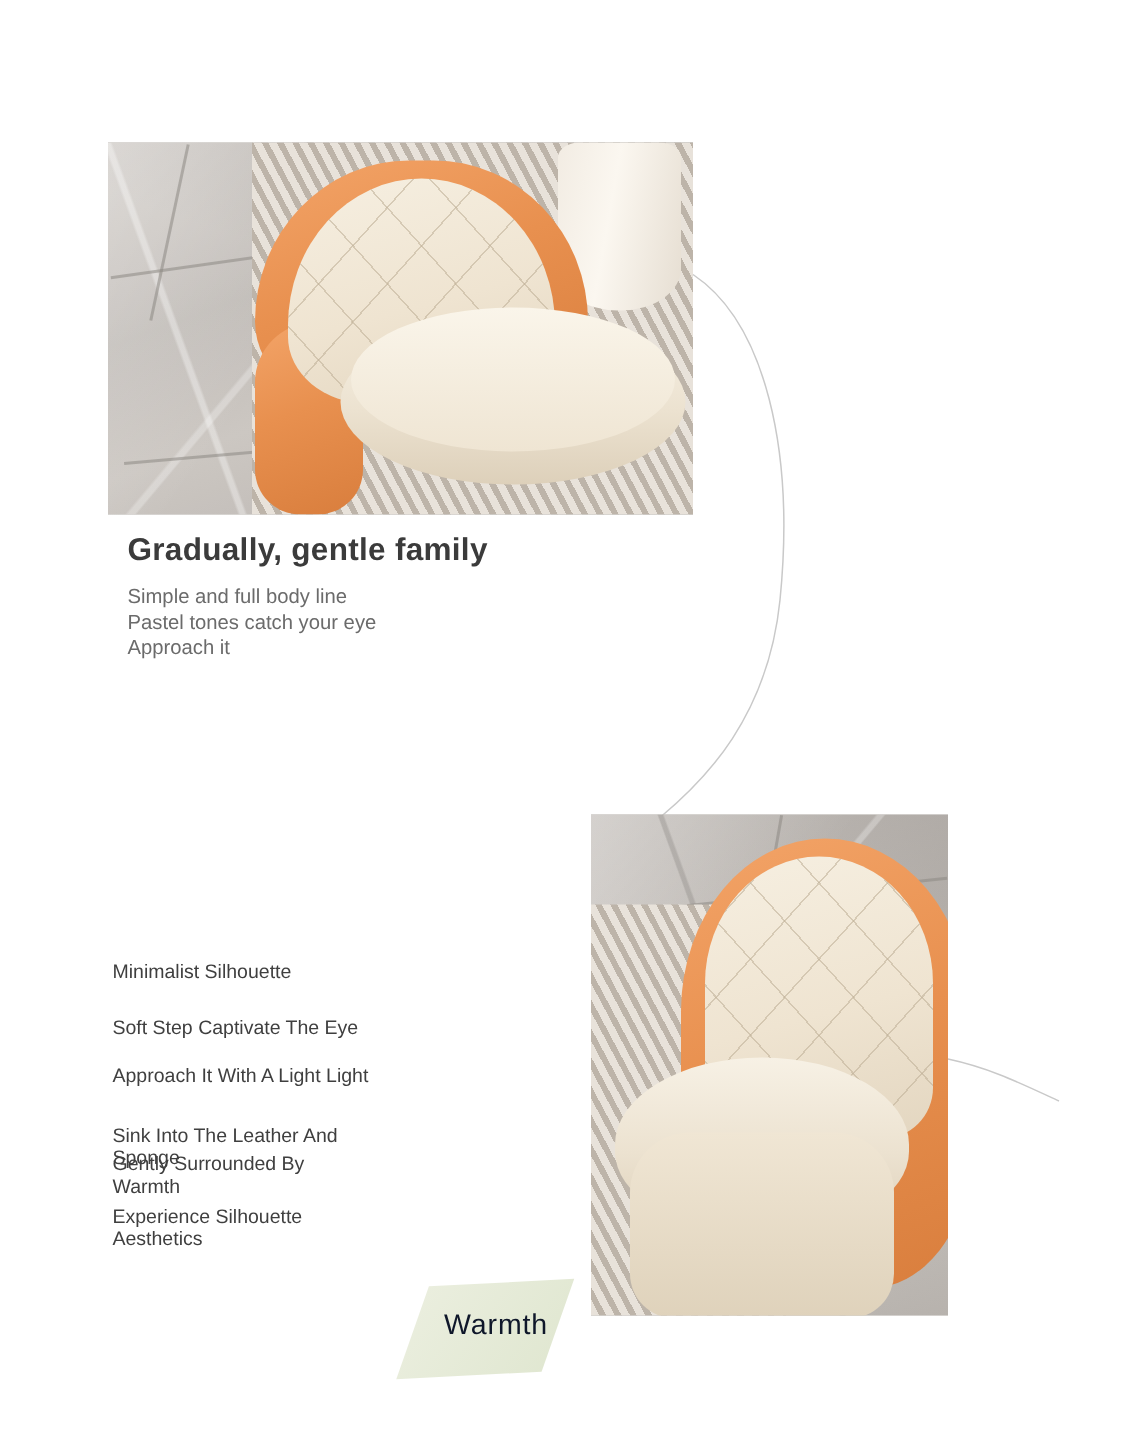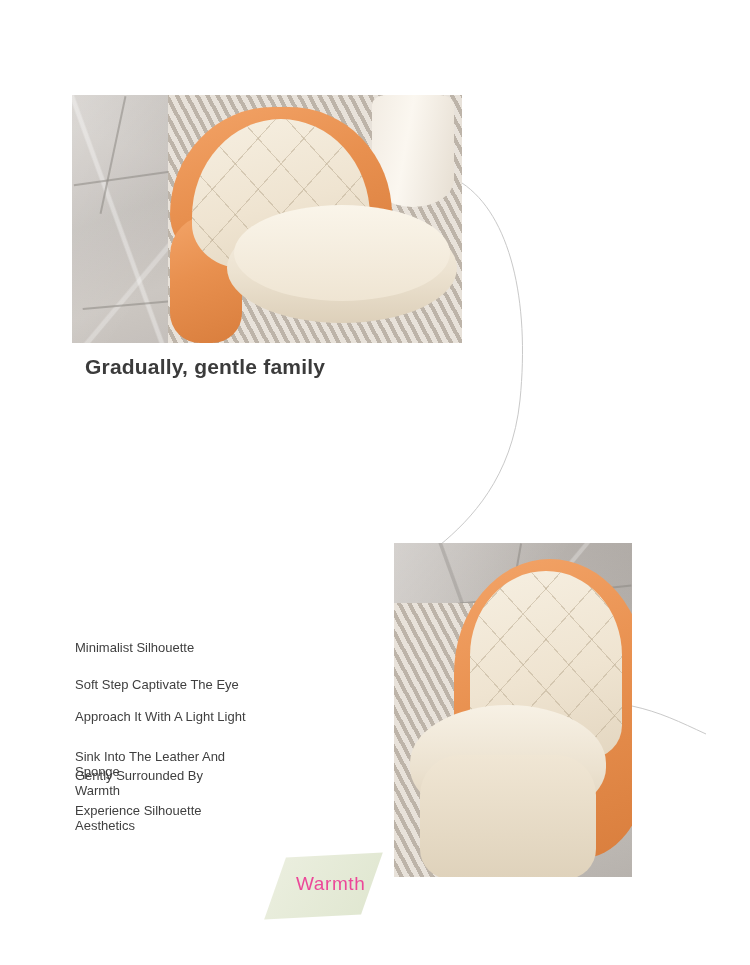--- a/index.html
+++ b/index.html
@@ -151,21 +151,21 @@
     height: 62px;
     background: linear-gradient(110deg, #e9eddc 0%, #dfe6cf 100%);
     transform: skewX(-22deg) rotate(-3deg);
     opacity: 0.95;
   }
   .warmth-text {
     position: absolute;
     left: 20px;
     top: 18px;
     font-size: 19px;
-    color: #ec4899;
+    color: #0f172a;
     letter-spacing: 0.6px;
   }
 
   
   .connector {
     position: absolute;
     left: 0;
     top: 0;
     width: 750px;
     height: 965px;
@@ -200,20 +200,25 @@
       <div class="seat" style="left:112px;top:100px;width:216px;height:96px;border-radius:50%;background:linear-gradient(180deg,#faf5ea 0%,#efe5d3 100%);"></div>
     </div>
   </div>
 
   <svg class="connector" viewBox="0 0 750 965">
     <path d="M462,183 C510,215 530,300 520,400 C512,478 470,520 440,545" fill="none" stroke="#c9c9c9" stroke-width="1"></path>
     <path d="M632,706 C660,712 680,722 706,734" fill="none" stroke="#c9c9c9" stroke-width="1"></path>
   </svg>
 
   <div class="headline">Gradually, gentle family</div>
+  <div class="sub-lines">
+    <div>Simple and full body line</div>
+    <div>Pastel tones catch your eye</div>
+    <div>Approach it</div>
+  </div>
 
   <div class="feature-list">
     <div class="item f1">Minimalist Silhouette</div>
     <div class="item f2">Soft Step Captivate The Eye</div>
     <div class="item f3">Approach It With A Light Light</div>
     <div class="item f4">Sink Into The Leather And Sponge</div>
     <div class="item f5">Gently Surrounded By Warmth</div>
     <div class="item f6">Experience Silhouette Aesthetics</div>
   </div>
 

